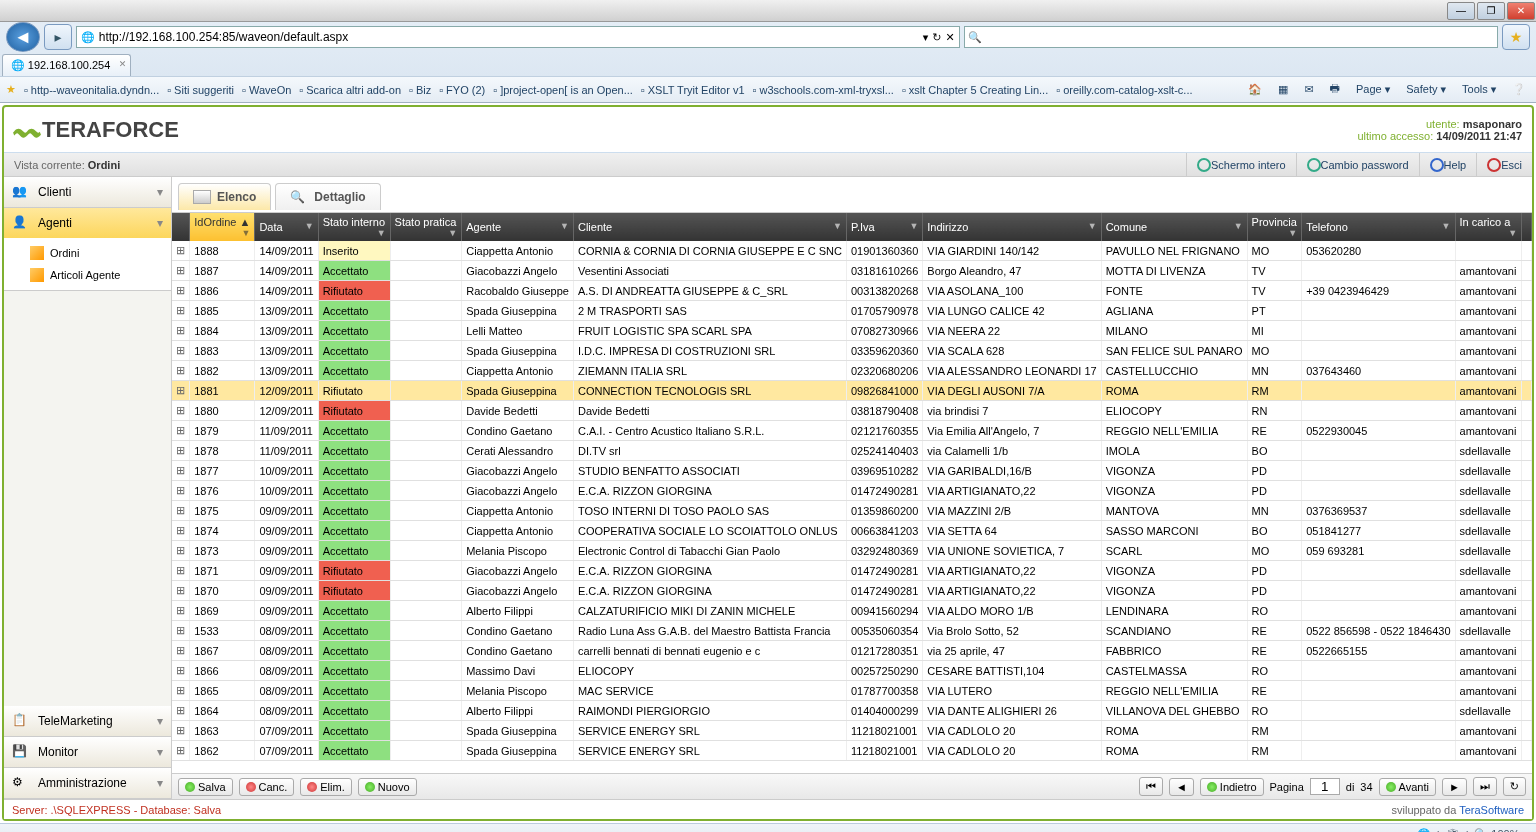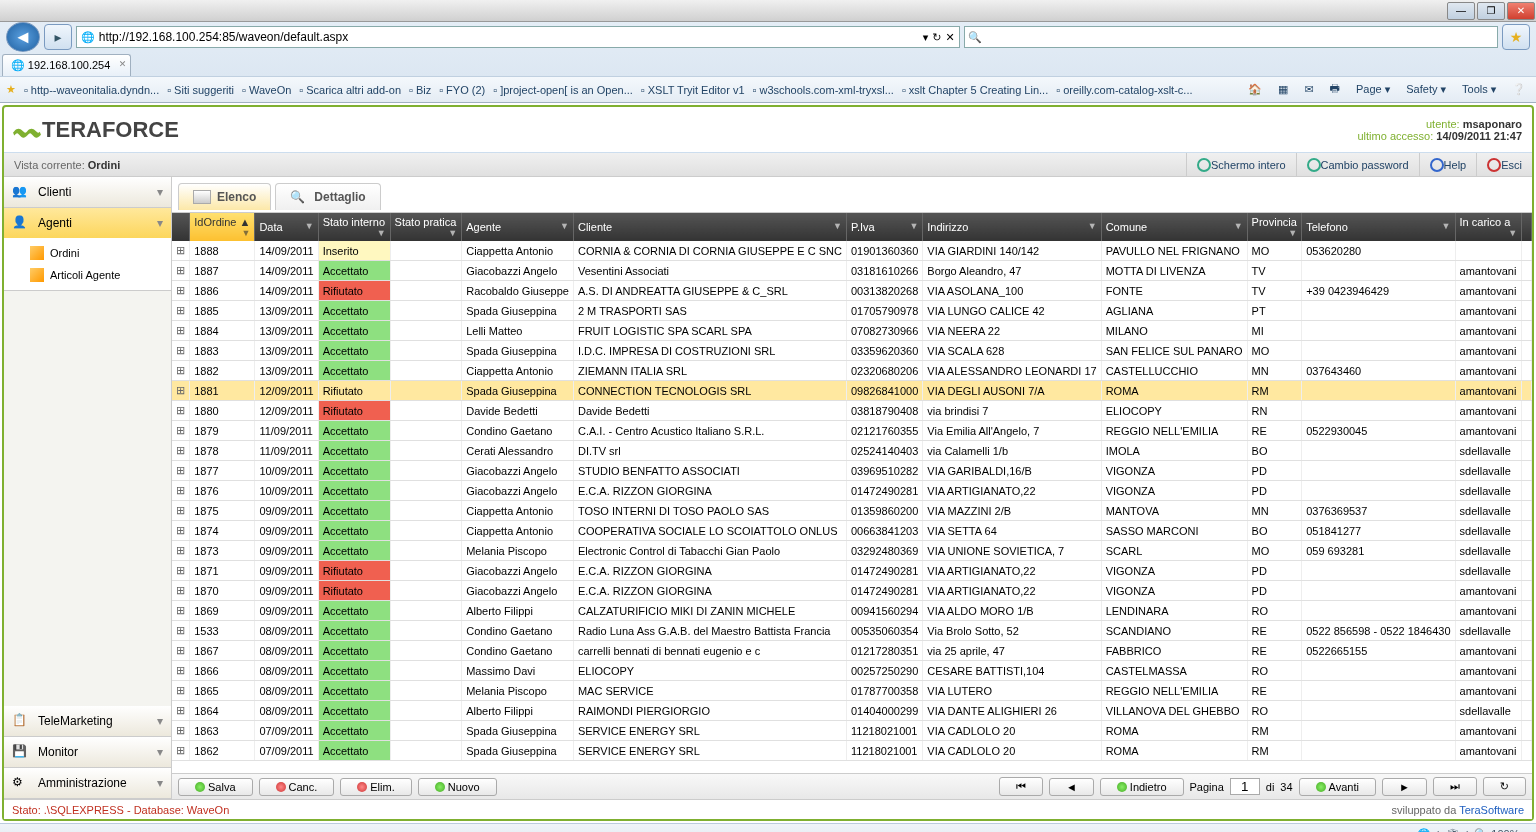--- a/index.html
+++ b/index.html
@@ -75,21 +75,21 @@
 .exp { width: 14px; text-align: center; color: #666; }
 .st-Inserito { background: #fff8c0; }
 .st-Accettato { background: #8ee080; }
 .st-Rifiutato { background: #f06050; }
 
 
 .c-exp{width:18px}.c-id{width:58px}.c-data{width:62px}.c-stato{width:78px}.c-prat{width:80px}.c-agente{width:108px}.c-cliente{width:232px}.c-piva{width:66px}.c-ind{width:148px}.c-com{width:116px}.c-prov{width:58px}.c-tel{width:140px}.c-car{width:74px}.c-end{width:18px}
 
 
 .grid-footer { display: flex; align-items: center; height: 26px; padding: 0 6px; gap: 6px; background: linear-gradient(#f8f8f8,#e8e8e8); border-top: 1px solid #ccc; font-size: 11px; }
-.gf-btn { padding: 2px 16px; border: 1px solid #aaa; border-radius: 3px; background: linear-gradient(#fff,#e8e8e8); display: flex; align-items: center; gap: 3px; }
+.gf-btn { padding: 2px 6px; border: 1px solid #aaa; border-radius: 3px; background: linear-gradient(#fff,#e8e8e8); display: flex; align-items: center; gap: 3px; }
 .gf-btn.green .dot { width: 10px; height: 10px; background: radial-gradient(#8e6,#4a2); border-radius: 50%; display: inline-block; }
 .gf-btn.red .dot { width: 10px; height: 10px; background: radial-gradient(#f88,#c33); border-radius: 50%; display: inline-block; }
 .gf-spacer { flex: 1; }
 .pg-input { width: 30px; border: 1px solid #aaa; text-align: center; }
 
 .status-bar { display: flex; align-items: center; height: 20px; padding: 0 8px; font-size: 11px; background: #fff; border-top: 1px solid #ccc; }
 .status-bar .srv { color: #c03020; }
 .status-bar .right { margin-left: auto; color: #666; }
 .status-bar .right a { color: #2060c0; }
 
@@ -717,21 +717,21 @@
             <span>Avanti</span>
           </div>
         <div class="gf-btn">►</div>
         <div class="gf-btn">⏭</div>
         <div class="gf-btn">↻</div>
       </div>
     </div>
   </div>
 
   <div class="status-bar">
-    <span class="srv">Stato: .\SQLEXPRESS - Database: WaveOn</span>
+    <span class="srv">Server: .\SQLEXPRESS - Database: Salva</span>
     <span class="right">
       <span>sviluppato da </span><a>TeraSoftware</a>
     </span>
   </div>
 </div>
 
 <div class="ie-status">
   <span></span>
   <div class="right">
     <span>🌐</span>

